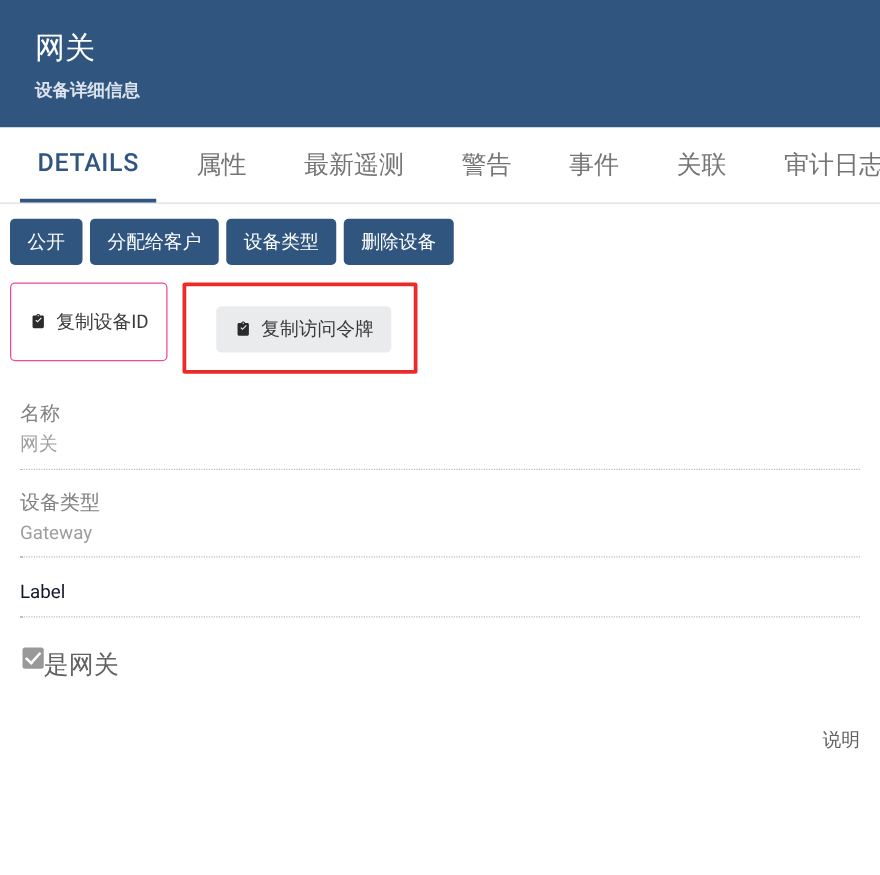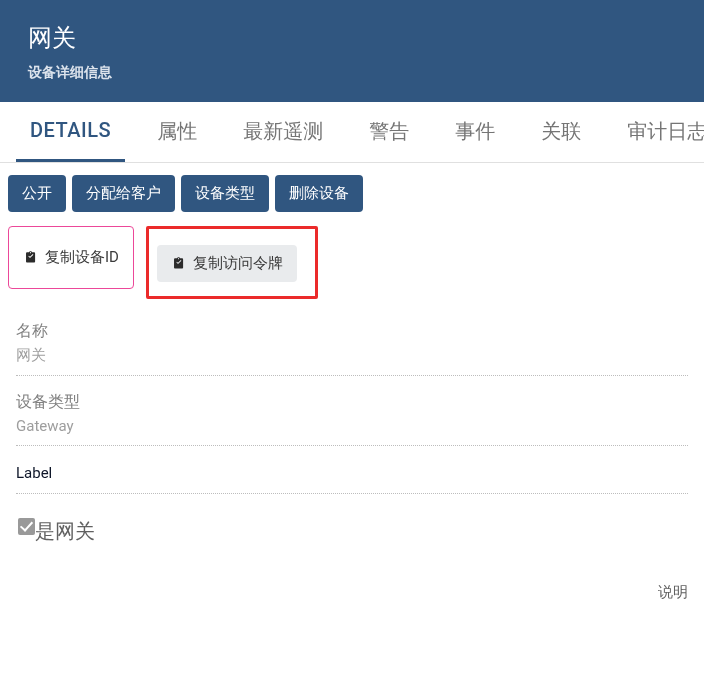--- a/index.html
+++ b/index.html
@@ -76,21 +76,21 @@
     color: #3a3a3a;
     border: 1px solid #ec4899;
   }
   .btn-light {
     background: #e9ebed;
     color: #3a3a3a;
   }
   .highlight-box {
     border: 3px solid #eb2a2a;
     display: inline-flex;
-    padding: 16px 18px 14px 8px;
+    padding: 16px 18px 14px 24px;
     margin-left: 6px;
     border-radius: 2px;
   }
   .highlight-box .btn { margin: 0; }
   .icon-clip {
     width: 16px;
     height: 16px;
     display: inline-block;
   }
   .fields {

